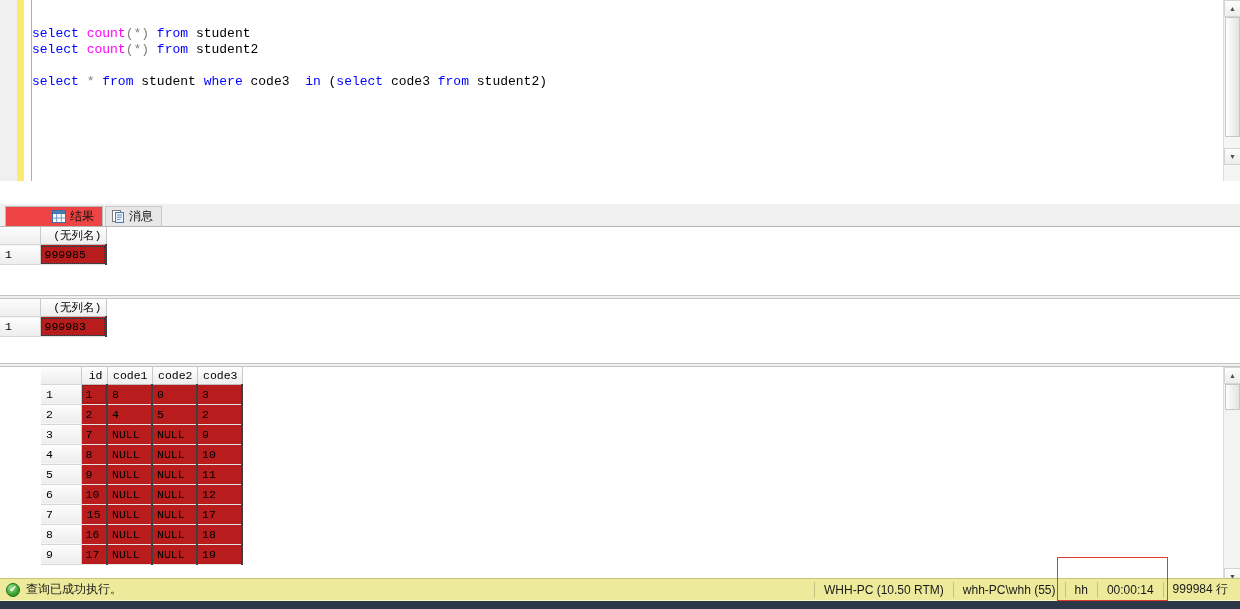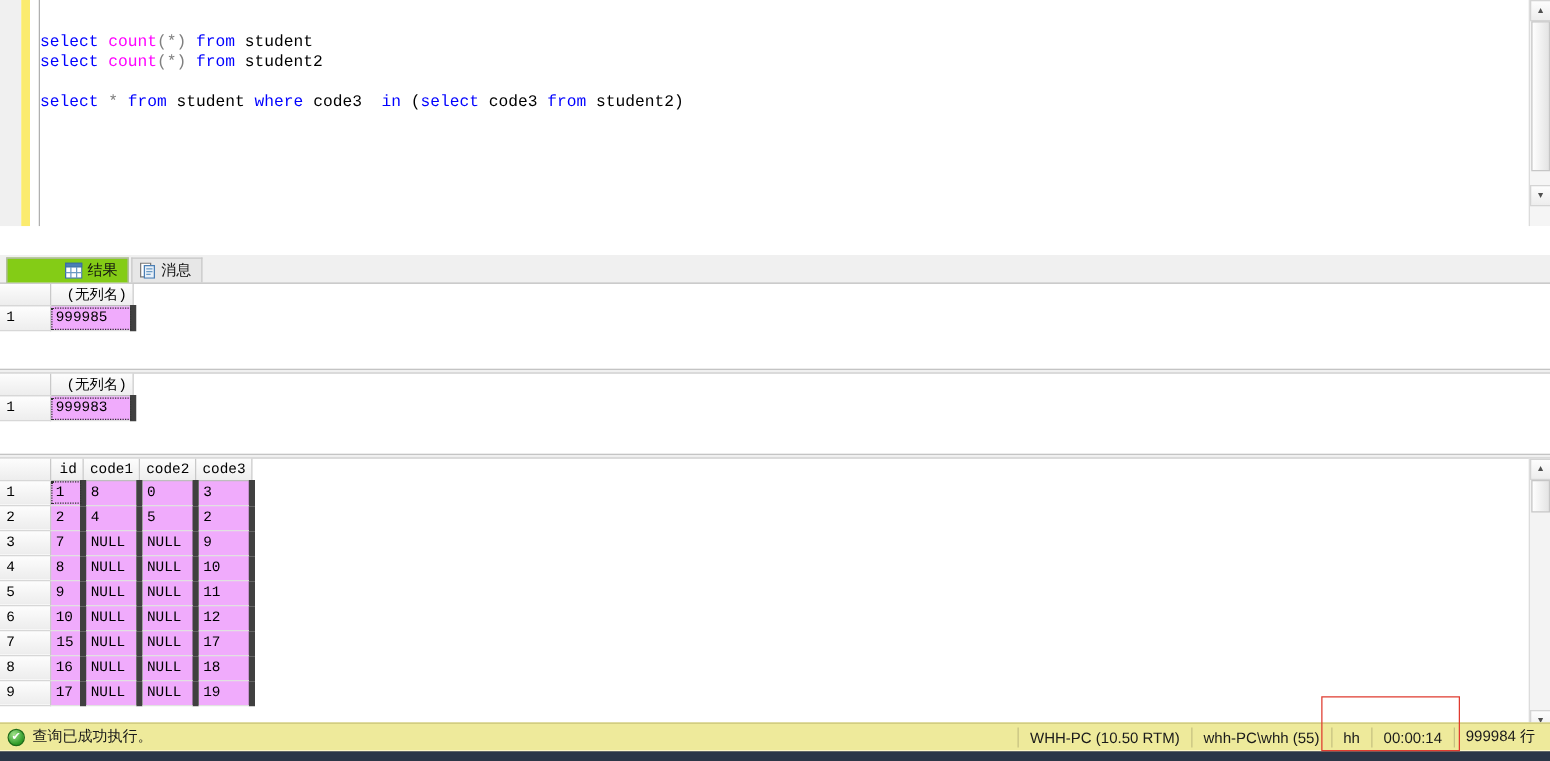--- a/index.html
+++ b/index.html
@@ -144,21 +144,21 @@
     padding: 0 8px 0 5px;
     font-size: 12px;
     border: 1px solid #c8c8c8;
     border-bottom: none;
     background: #e7e7e7;
     margin-right: 2px;
     gap: 4px;
     color: #111;
   }
   .tab.active {
-    background: #84cc16;
+    background: #ef4444;
     border-color: #b8b8b8;
     position: relative;
     z-index: 2;
     padding-left: 46px;
   }
   .tab-icon { width: 14px; height: 13px; display: block; }
 
   
   .results-area {
     position: absolute;
@@ -187,26 +187,26 @@
     background: linear-gradient(#fdfdfd,#eeeeee);
     border-right: 1px solid #c9c9c9;
     border-bottom: 1px solid #bdbdbd;
     font-weight: normal;
     text-align: right;
     padding: 1px 4px;
     height: 17px;
     color: #000;
   }
   table.rgrid td {
-    border-right: 5px solid #404040;
+    border-right: 2px solid #404040;
     border-bottom: 1px solid #e1e1e1;
     padding: 1px 4px;
     height: 20px;
     color: #000;
-    background: #f0abfc;
+    background: #b91c1c;
     overflow: hidden;
     white-space: nowrap;
   }
   table.rgrid th.rowhdr, table.rgrid td.rowhdr {
     background: linear-gradient(#fdfdfd,#ededed);
     border-right: 1px solid #c9c9c9;
     border-bottom: 1px solid #d7d7d7;
     color: #000;
     padding-left: 5px;
   }
@@ -360,21 +360,21 @@
             <tr>
               <td class="rowhdr" style="width: 40px;">1</td>
               <td class="focus-cell-plain" style="width: 66px;">999983</td>
             </tr>
           </tbody>
         </table>
     </div>
     <div style="height:24px;background:#fff;"></div>
     <div class="grid-sep"></div>
 
-    <div class="grid-block" style="height:218px;">
+    <div class="grid-block" style="height:218px;padding-left:41px;">
       <table class="rgrid" id="grid3">
           <thead>
             <tr>
               <th class="rowhdr" style="width: 40px;"></th>
               <th style="width: 26px;">id</th>
               <th style="width: 45px;">code1</th>
               <th style="width: 45px;">code2</th>
               <th style="width: 45px;">code3</th>
             </tr>
           </thead>

